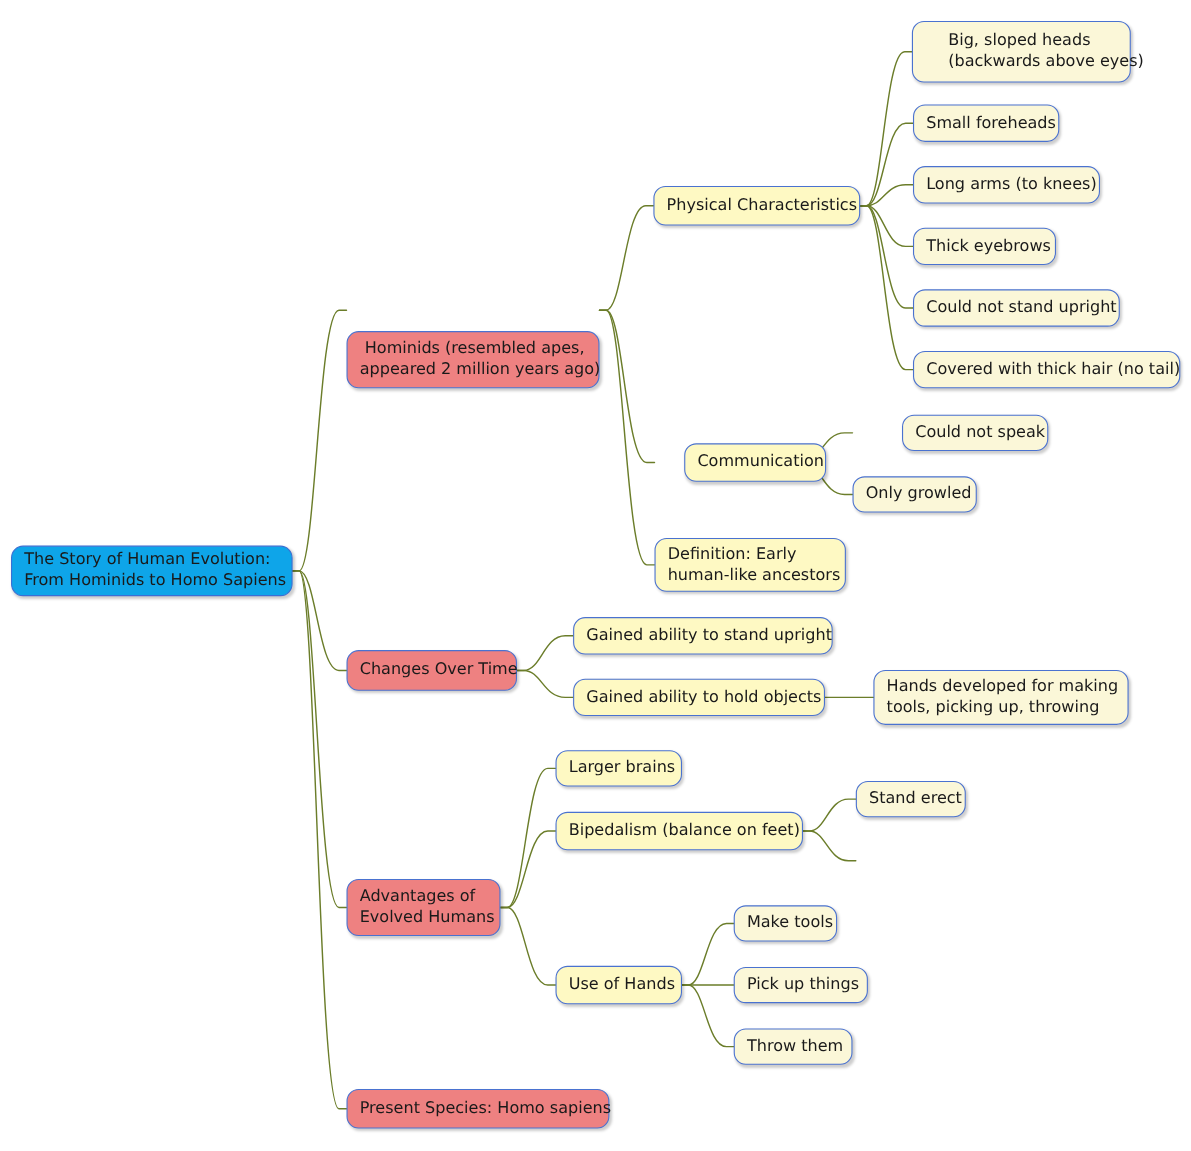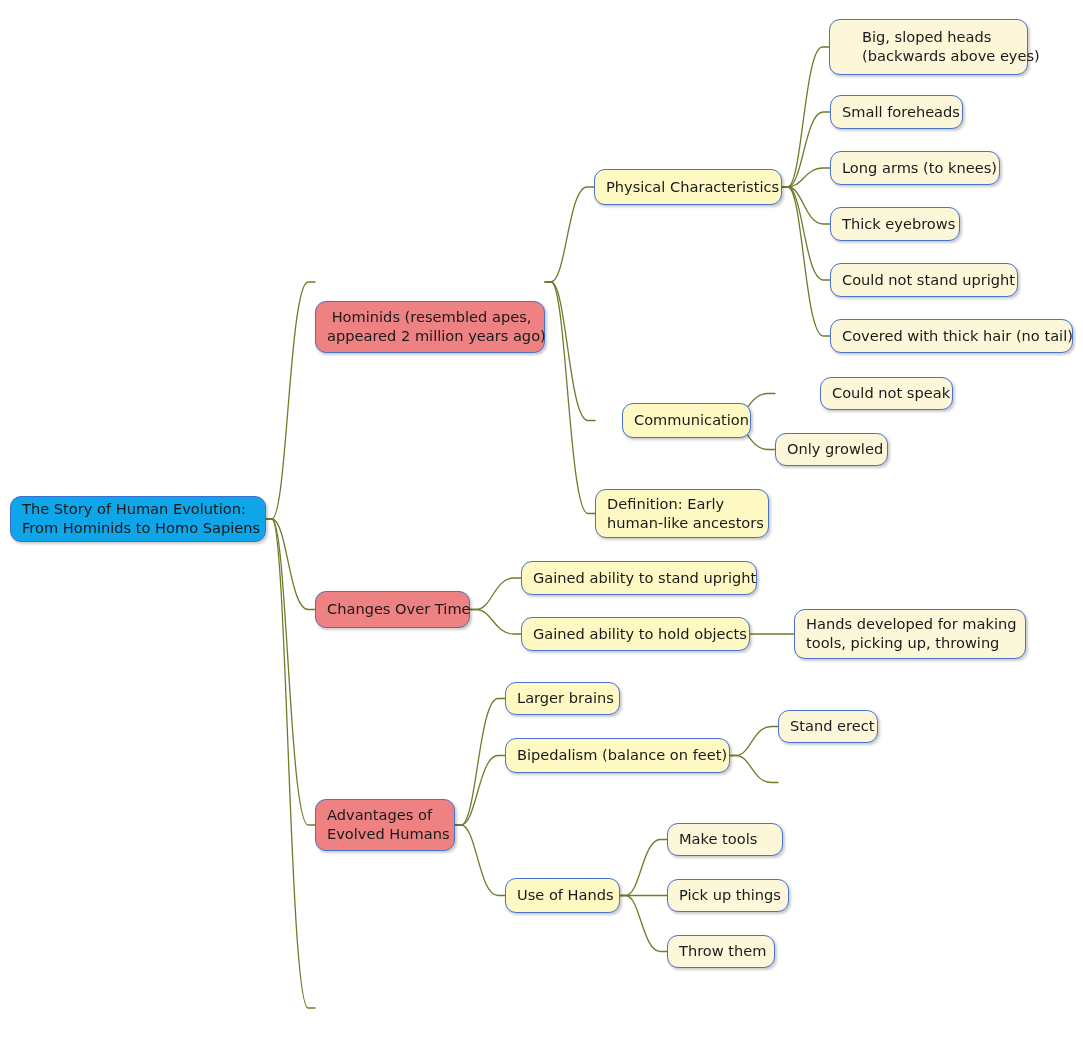--- a/index.html
+++ b/index.html
@@ -117,16 +117,17 @@
     <div class="node sub" id="node-cot_stand_upright" style="left: 521px; top: 561px; width: 236px; height: 34px;"><span class="label">Gained ability to stand upright</span></div>
     <div class="node sub" id="node-cot_hold_objects" style="left: 521px; top: 617px; width: 229px; height: 34px;"><span class="label">Gained ability to hold objects</span></div>
     <div class="node leaf" id="node-cot_hands_developed" style="left: 794px; top: 609px; width: 232px; height: 50px;"><span class="label">Hands developed for making
 tools, picking up, throwing</span></div>
     <div class="node branch" id="node-advantages" style="left: 315px; top: 799px; width: 140px; height: 52px;"><span class="label">Advantages of
 Evolved Humans</span></div>
     <div class="node sub" id="node-adv_larger_brains" style="left: 505px; top: 682px; width: 115px; height: 33px;"><span class="label">Larger brains</span></div>
     <div class="node sub" id="node-adv_bipedalism" style="left: 505px; top: 738px; width: 225px; height: 35px;"><span class="label">Bipedalism (balance on feet)</span></div>
     <div class="node leaf" id="node-bip_stand_erect" style="left: 778px; top: 710px; width: 100px; height: 33px;"><span class="label">Stand erect</span></div>
     <div class="node sub" id="node-adv_use_of_hands" style="left: 505px; top: 878px; width: 115px; height: 35px;"><span class="label">Use of Hands</span></div>
-    <div class="node leaf" id="node-uoh_make_tools" style="left: 667px; top: 823px; width: 116px; height: 33px;"><span class="label">Make tools</span></div>
+    <div class="node leaf" id="node-uoh_make_tools" style="left: 667px; top: 823px; width: 94px; height: 33px;"><span class="label">Make tools</span></div>
     <div class="node leaf" id="node-uoh_pick_up_things" style="left: 667px; top: 879px; width: 122px; height: 33px;"><span class="label">Pick up things</span></div>
     <div class="node leaf" id="node-uoh_throw_them" style="left: 667px; top: 935px; width: 108px; height: 33px;"><span class="label">Throw them</span></div>
+    <div class="node branch" id="node-present_species" style="left: 315px; top: 990px; width: 239px; height: 36px;"><span class="label">Present Species: Homo sapiens</span></div>
   </div>
 
 </body></html>

